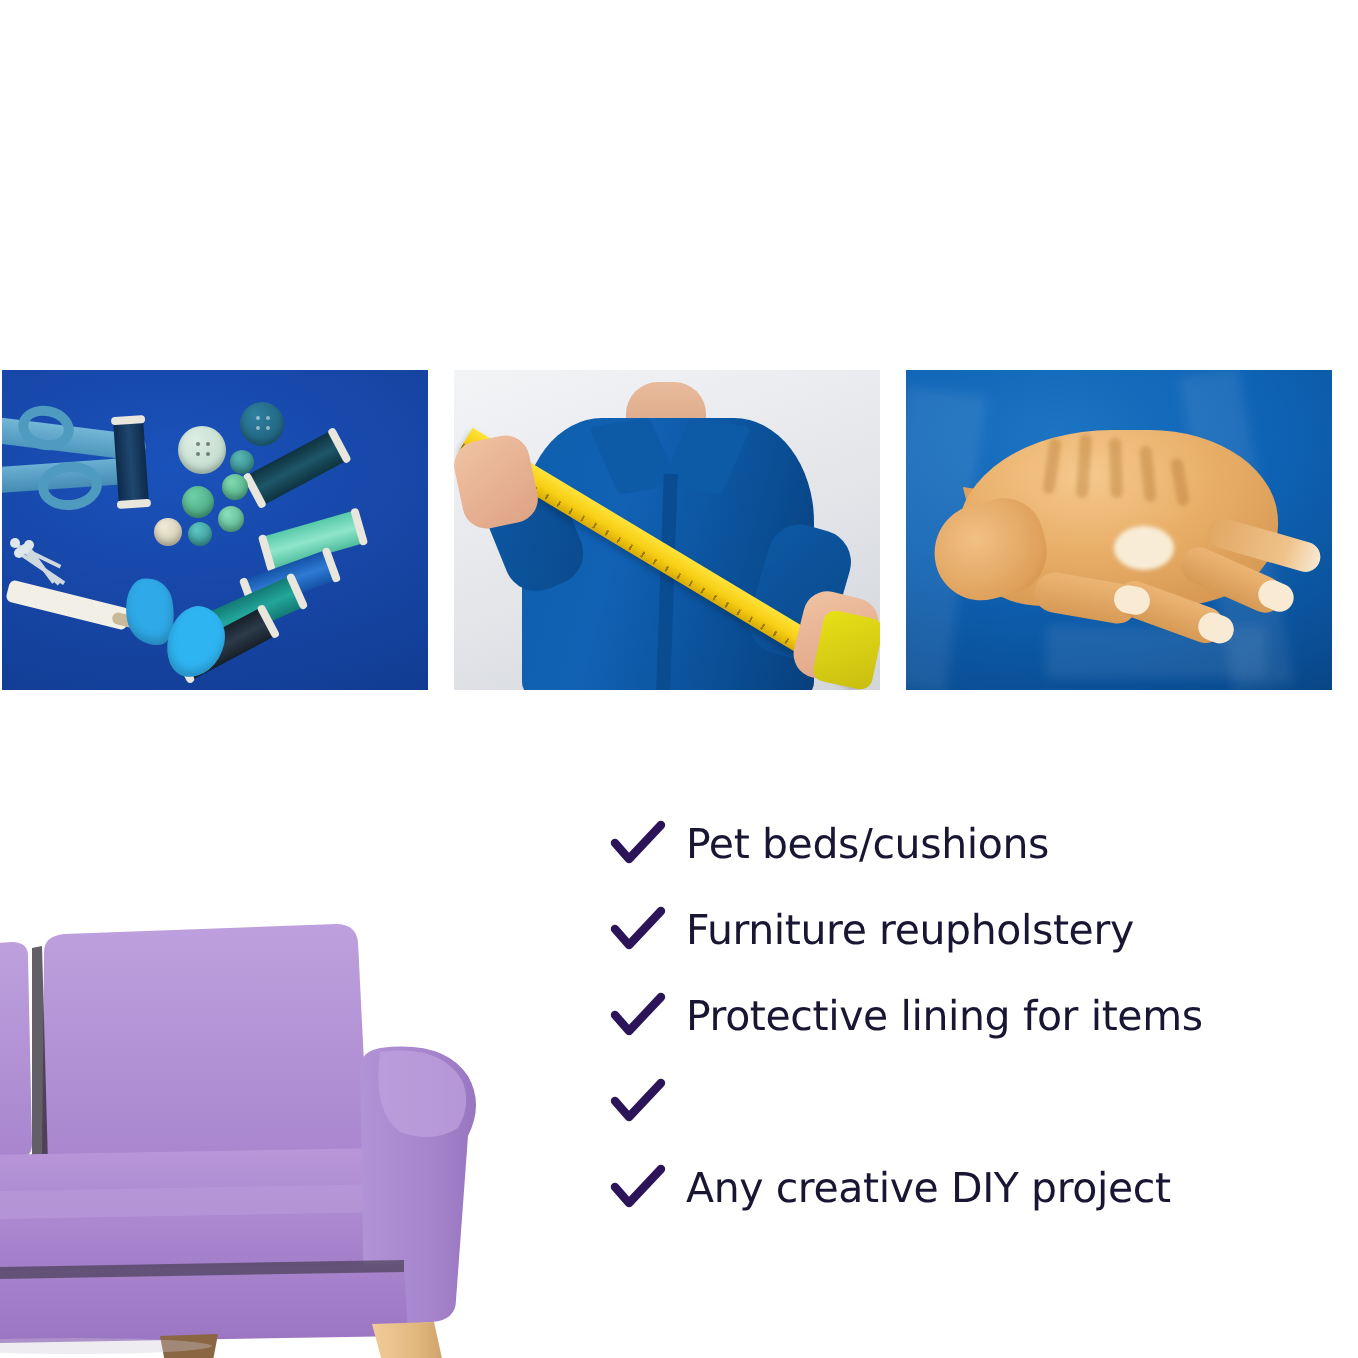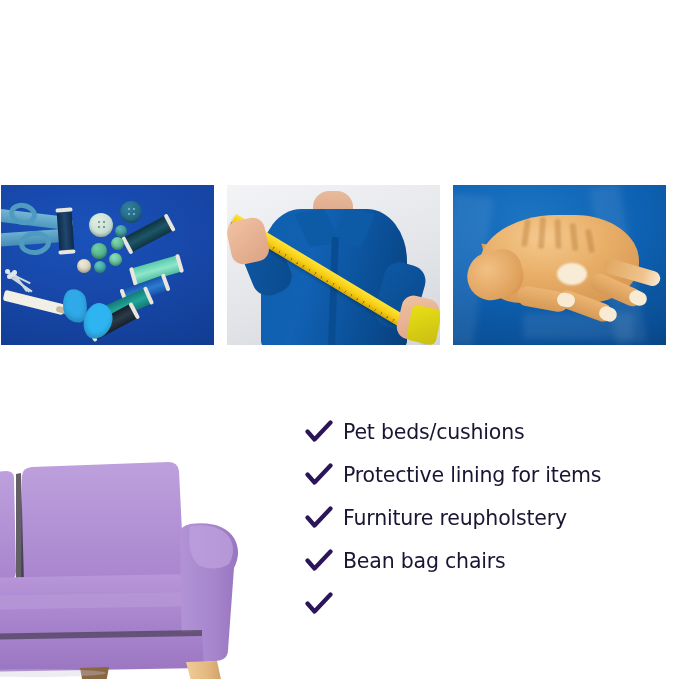--- a/index.html
+++ b/index.html
@@ -281,21 +281,21 @@
   }
 
   
   #benefit-list {
     position: absolute;
     left: 305px; top: 410px;
     width: 374px;
   }
   .benefit-row {
     display: flex;
-    align-items: center;
+    align-items: flex-start;
     height: 43px;
   }
   .benefit-check {
     width: 38px;
     flex: 0 0 38px;
     display: block;
     color: #2c1458;
   }
   .benefit-check svg { display: block; }
   .benefit-label {
@@ -428,47 +428,47 @@
       </span>
       <span class="benefit-label">Pet beds/cushions</span>
     </div>
 
     <div class="benefit-row">
       <span class="benefit-check">
         <svg width="28" height="24" viewBox="0 0 28 24" aria-hidden="true">
           <path d="M2.5 11.5 L9.5 19.5 L25.5 2.5" fill="none" stroke="currentColor" stroke-width="4.2" stroke-linecap="round" stroke-linejoin="round"></path>
         </svg>
       </span>
-      <span class="benefit-label">Protective lining for items</span>
+      <span class="benefit-label">Furniture reupholstery</span>
     </div>
 
     <div class="benefit-row">
       <span class="benefit-check">
         <svg width="28" height="24" viewBox="0 0 28 24" aria-hidden="true">
           <path d="M2.5 11.5 L9.5 19.5 L25.5 2.5" fill="none" stroke="currentColor" stroke-width="4.2" stroke-linecap="round" stroke-linejoin="round"></path>
         </svg>
       </span>
-      <span class="benefit-label">Furniture reupholstery</span>
+      <span class="benefit-label">Protective lining for items</span>
     </div>
 
     <div class="benefit-row">
       <span class="benefit-check">
         <svg width="28" height="24" viewBox="0 0 28 24" aria-hidden="true">
           <path d="M2.5 11.5 L9.5 19.5 L25.5 2.5" fill="none" stroke="currentColor" stroke-width="4.2" stroke-linecap="round" stroke-linejoin="round"></path>
         </svg>
       </span>
-      <span class="benefit-label">Bean bag chairs</span>
     </div>
 
     <div class="benefit-row">
       <span class="benefit-check">
         <svg width="28" height="24" viewBox="0 0 28 24" aria-hidden="true">
           <path d="M2.5 11.5 L9.5 19.5 L25.5 2.5" fill="none" stroke="currentColor" stroke-width="4.2" stroke-linecap="round" stroke-linejoin="round"></path>
         </svg>
       </span>
+      <span class="benefit-label">Any creative DIY project</span>
     </div>
   </div>
 
   <div id="sofa-illustration">
     <svg width="300" height="239" viewBox="0 0 300 239" aria-hidden="true">
       <defs>
         <linearGradient id="fabTop" x1="0" y1="0" x2="0" y2="1">
           <stop offset="0%" stop-color="#bda0dd"></stop>
           <stop offset="100%" stop-color="#a884cd"></stop>
         </linearGradient>

